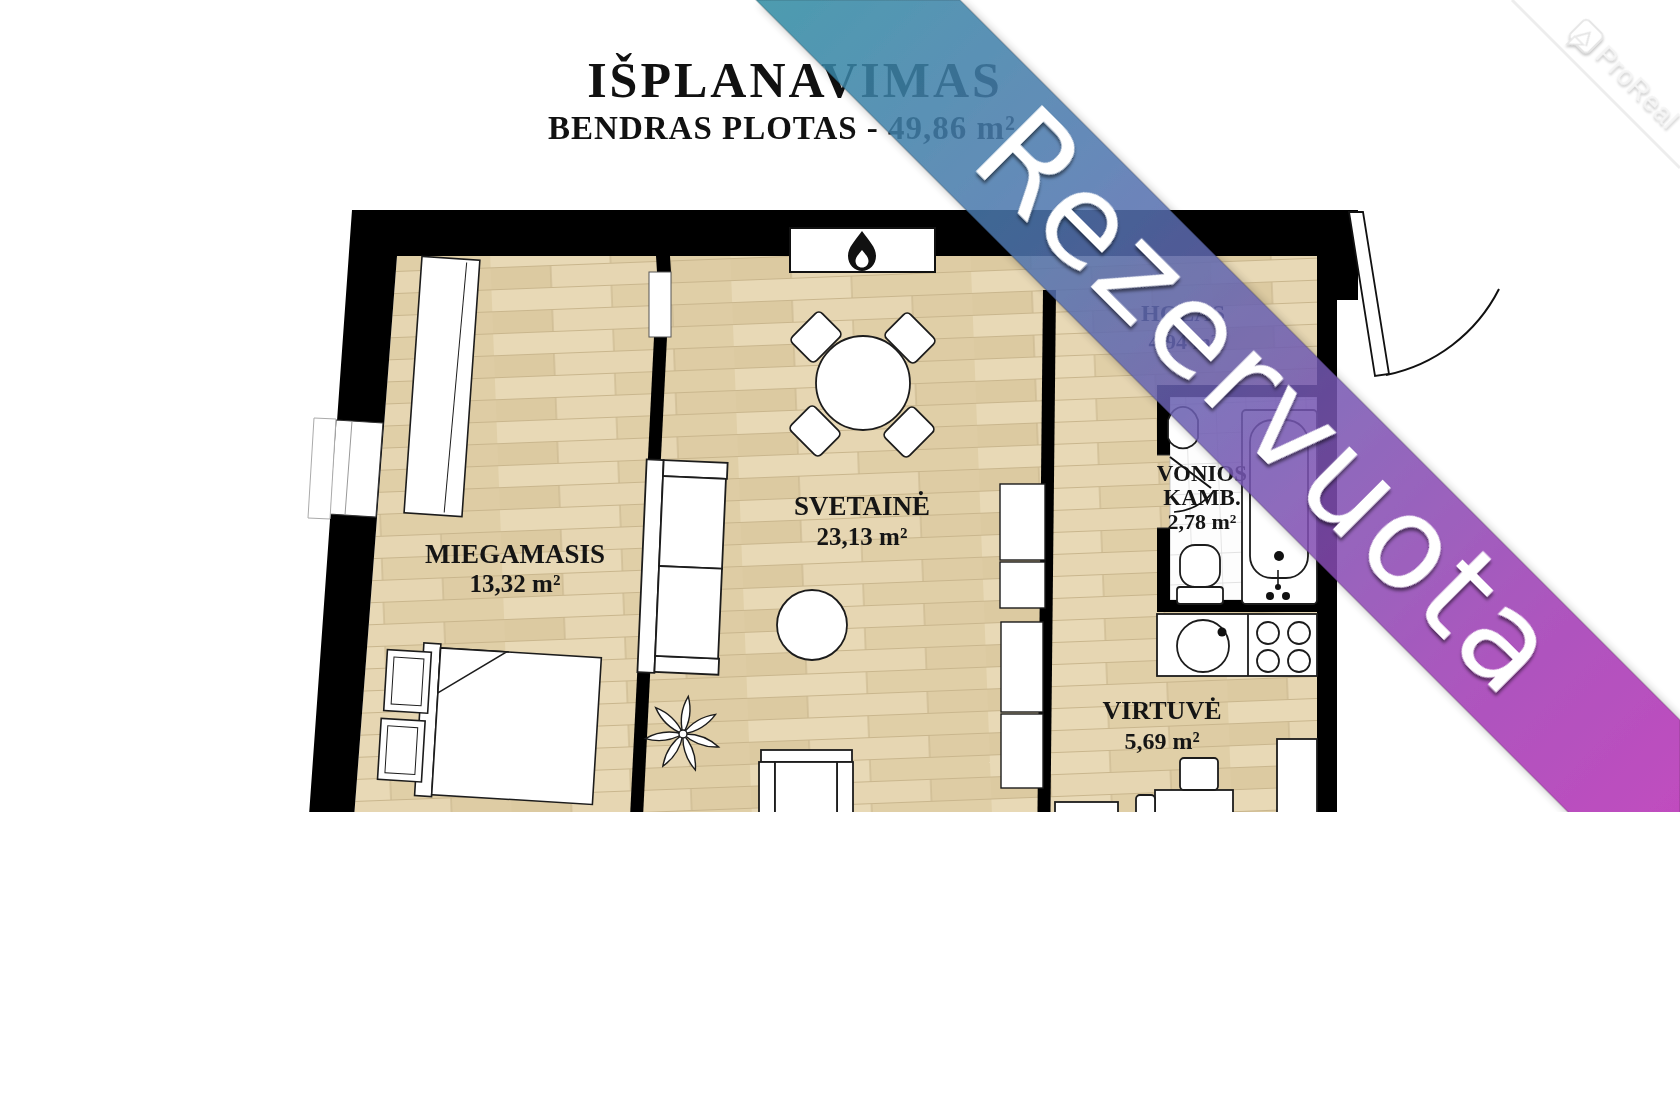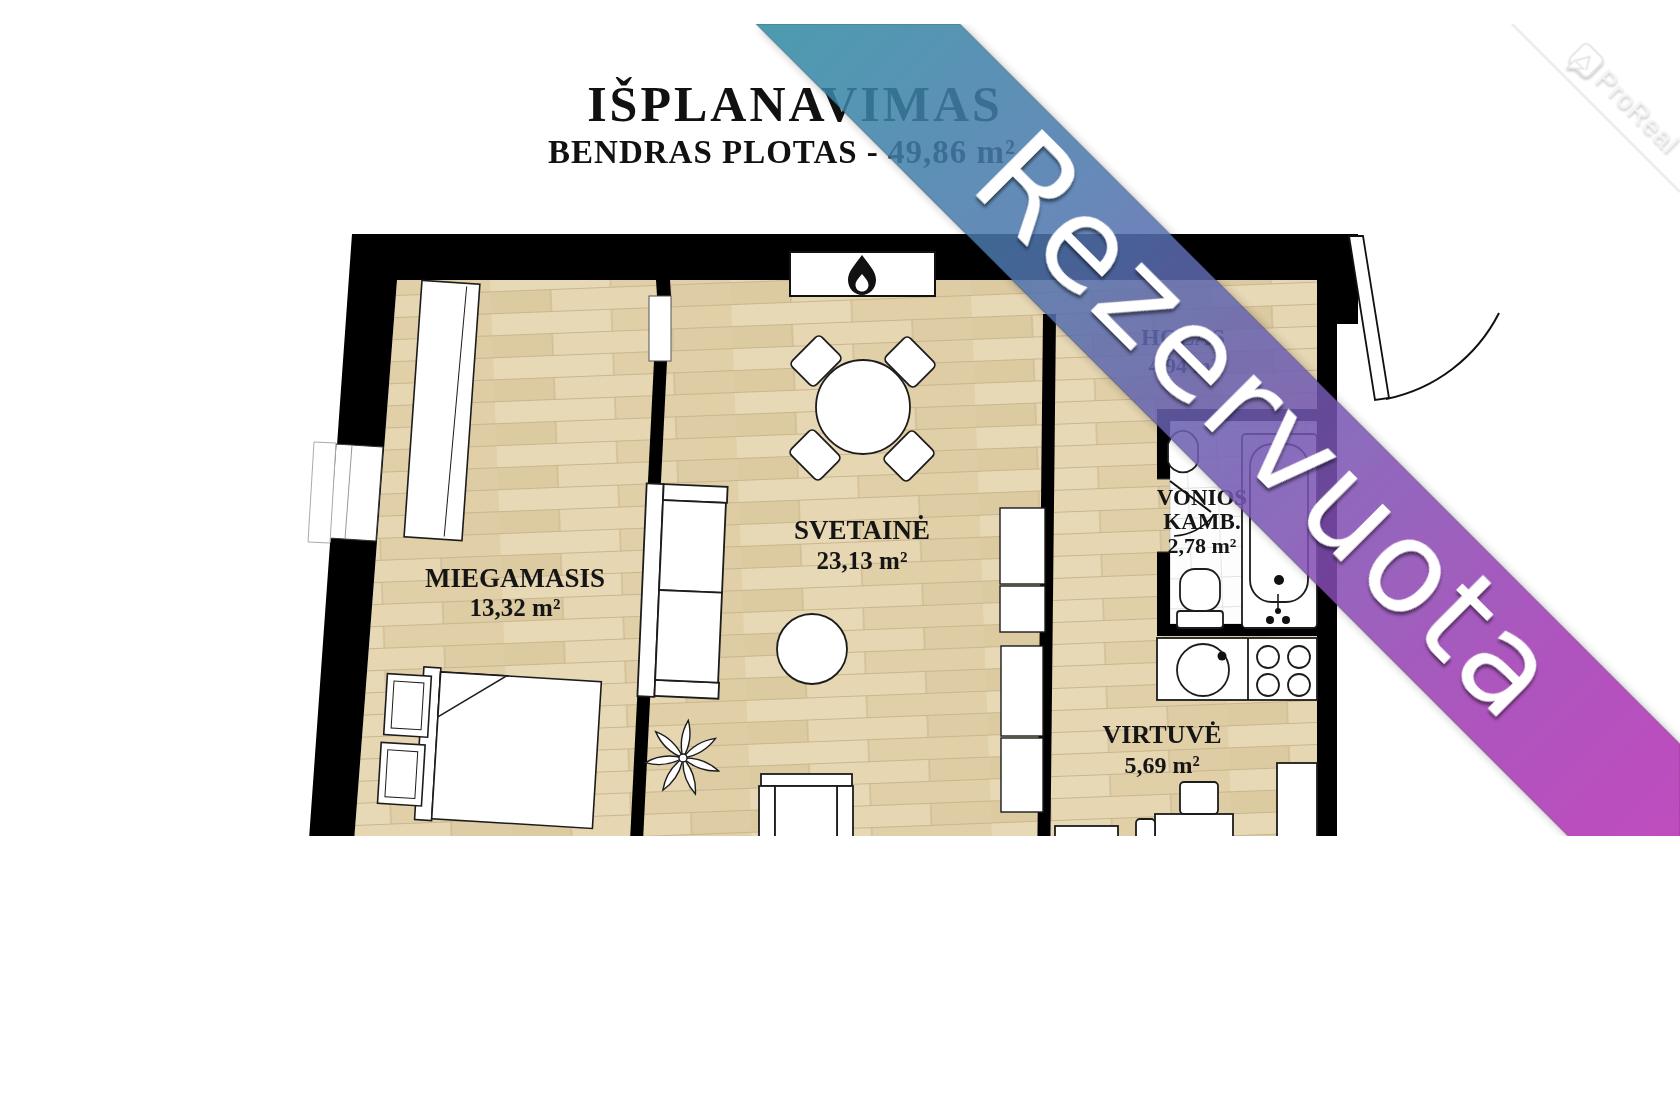--- a/index.html
+++ b/index.html
@@ -1,17 +1,17 @@
 <!DOCTYPE html>
 <html><head>
 <meta charset="utf-8">
 <style>
   html,body{margin:0;padding:0;background:#ffffff;}
   #stage{position:relative;width:1680px;height:812px;background:#fff;overflow:hidden;
-         font-family:"Liberation Serif",serif;margin-top:24px;}
+         font-family:"Liberation Serif",serif;}
   svg{display:block;}
   text{user-select:none;}
   .room-name{font-family:"Liberation Serif",serif;font-weight:bold;fill:#151515;}
   .title-main{font-family:"Liberation Serif",serif;font-weight:bold;fill:#111;letter-spacing:3px;}
   .title-sub{font-family:"Liberation Serif",serif;font-weight:bold;fill:#111;letter-spacing:1px;}
   .banner-text{font-family:"DejaVu Sans",sans-serif;fill:#ffffff;letter-spacing:4px;}
   .wm-text{font-family:"Liberation Sans",sans-serif;fill:#f4f4f4;letter-spacing:1px;}
 </style>
 </head>
 <body>

